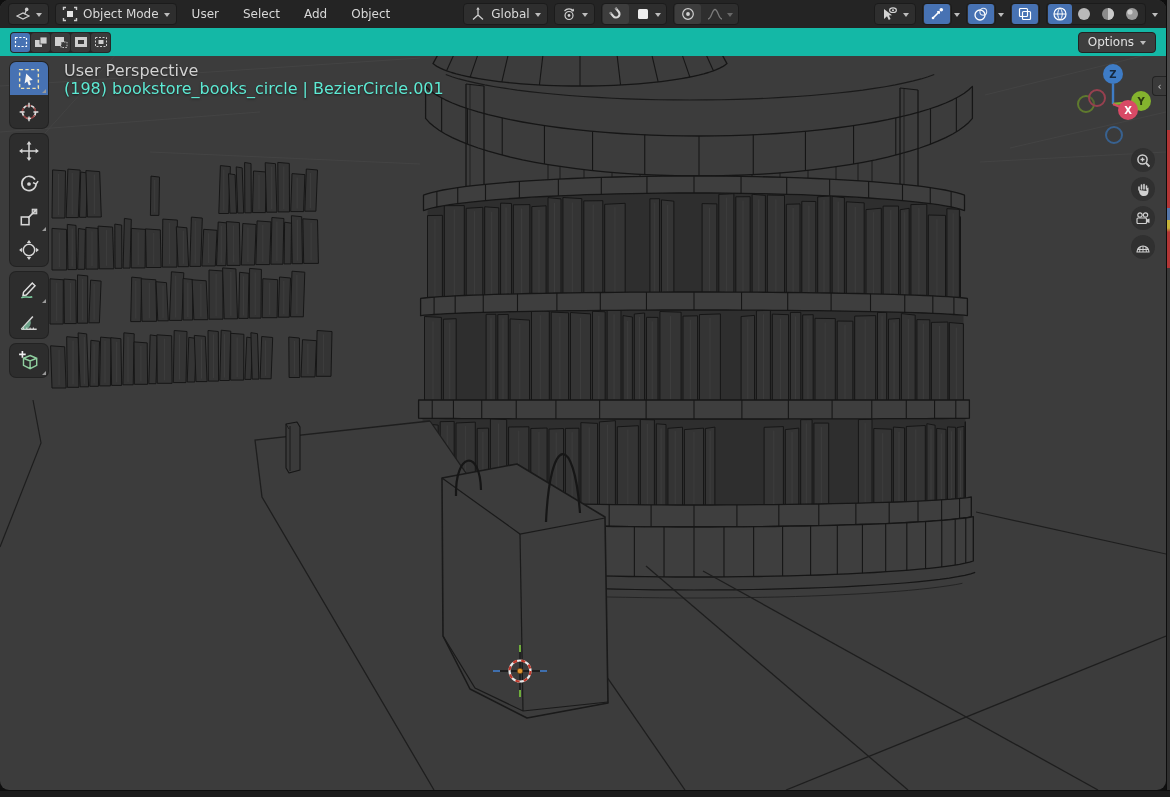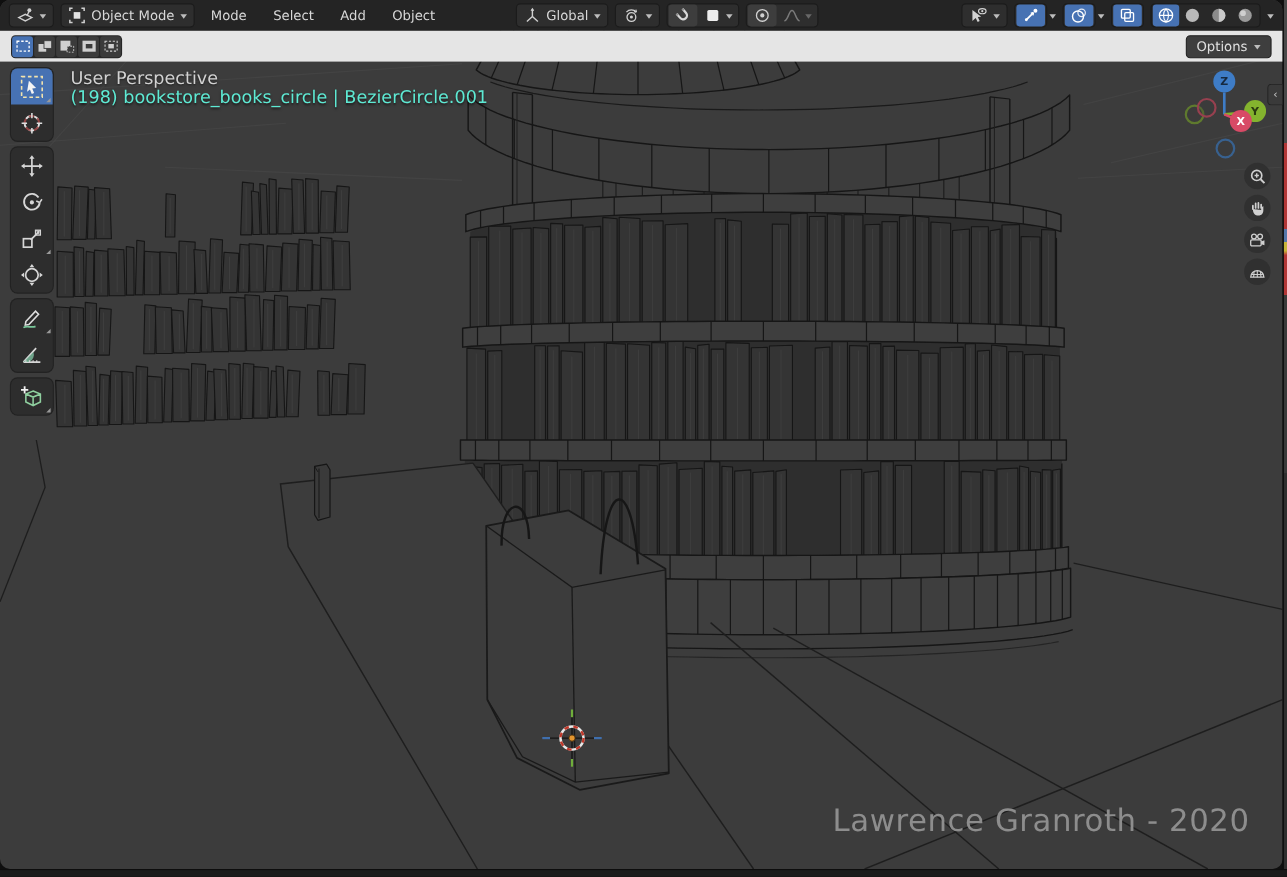--- a/index.html
+++ b/index.html
@@ -20,21 +20,21 @@
             border-radius:4px; height:22px; }
   .hgroup .seg { display:flex; align-items:center; gap:4px; padding:0 5px; height:100%; }
   .seg.tog { background:#3d3d3d; border-radius:3px; margin:1px; }
   .seg.blue { background:#4772b3; border-radius:3px; margin:1px; }
   .shadegrp { display:flex; align-items:center; background:#282828; border:1px solid #1b1b1b;
               border-radius:4px; height:22px; padding:1px; }
   .shadegrp .sbtn { width:24px; height:20px; display:flex; align-items:center;
                     justify-content:center; border-radius:3px; }
   .sbtn.active { background:#4772b3; }
   
-  .tools { position:absolute; left:0; top:28px; width:100%; height:28px; background:#e5e5e5;
+  .tools { position:absolute; left:0; top:28px; width:100%; height:28px; background:#14b8a6;
            display:flex; align-items:center; padding:0 10px; z-index:20; }
   .selmode { display:flex; gap:1px; background:#262626; border-radius:4px; padding:1px; }
   .smbtn { width:19px; height:19px; background:#3b3b3b; display:flex; align-items:center;
            justify-content:center; border-radius:3px; }
   .smbtn.active { background:#4772b3; }
   .options { margin-left:auto; display:flex; align-items:center; gap:6px; background:#3e3e3e;
              border:1px solid #222; border-radius:4px; height:21px; padding:0 9px;
              color:#e0e0e0; font-size:12px; }
   
   .toolbar { position:absolute; left:10px; top:62px; width:38px; z-index:15;
@@ -593,21 +593,21 @@
       <span class="chev"></span>
     </div>
     <div class="hbtn">
       <svg width="16" height="16" viewBox="0 0 16 16">
         <path d="M4,1.5 H1.5 V4 M12,1.5 h2.5 V4 M1.5,12 v2.5 H4 M14.5,12 v2.5 H12" fill="none" stroke="#cfcfcf" stroke-width="1.4"></path>
         <rect x="5" y="5" width="6" height="6" fill="#e3e3e3"></rect>
       </svg>
       <span>Object Mode</span>
       <span class="chev"></span>
     </div>
-    <span class="menu">Mode</span>
+    <span class="menu">User</span>
     <span class="menu">Select</span>
     <span class="menu">Add</span>
     <span class="menu">Object</span>
 
     <div class="hbtn" style="margin-left:58px;">
       <svg width="16" height="16" viewBox="0 0 16 16">
         <path d="M8,2.5 V9 M8,9 L3,13.5 M8,9 L13,13.5" fill="none" stroke="#cfcfcf" stroke-width="1.3"></path>
         <path d="M6.8,3.8 L8,2 L9.2,3.8" fill="none" stroke="#cfcfcf" stroke-width="1.1"></path>
       </svg>
       <span>Global</span>
@@ -884,17 +884,16 @@
         <path d="M2,12 A6,6 0 0 1 14,12 Z" fill="none" stroke="#cfcfcf" stroke-width="1.2"></path>
         <path d="M8,6 V12 M5,7 Q5,9.5 4.6,12 M11,7 Q11,9.5 11.4,12 M3,9.5 H13" fill="none" stroke="#cfcfcf" stroke-width="1"></path>
       </svg>
     </div>
   </div>
 
   <div class="sidetab">
     <span>‹</span>
   </div>
 
-  <div class="watermark">Lawrence Granroth - 2020</div>
 </div>
 
 <div class="sliver"></div>
 <div class="statusbar"></div>
 
 </body></html>

